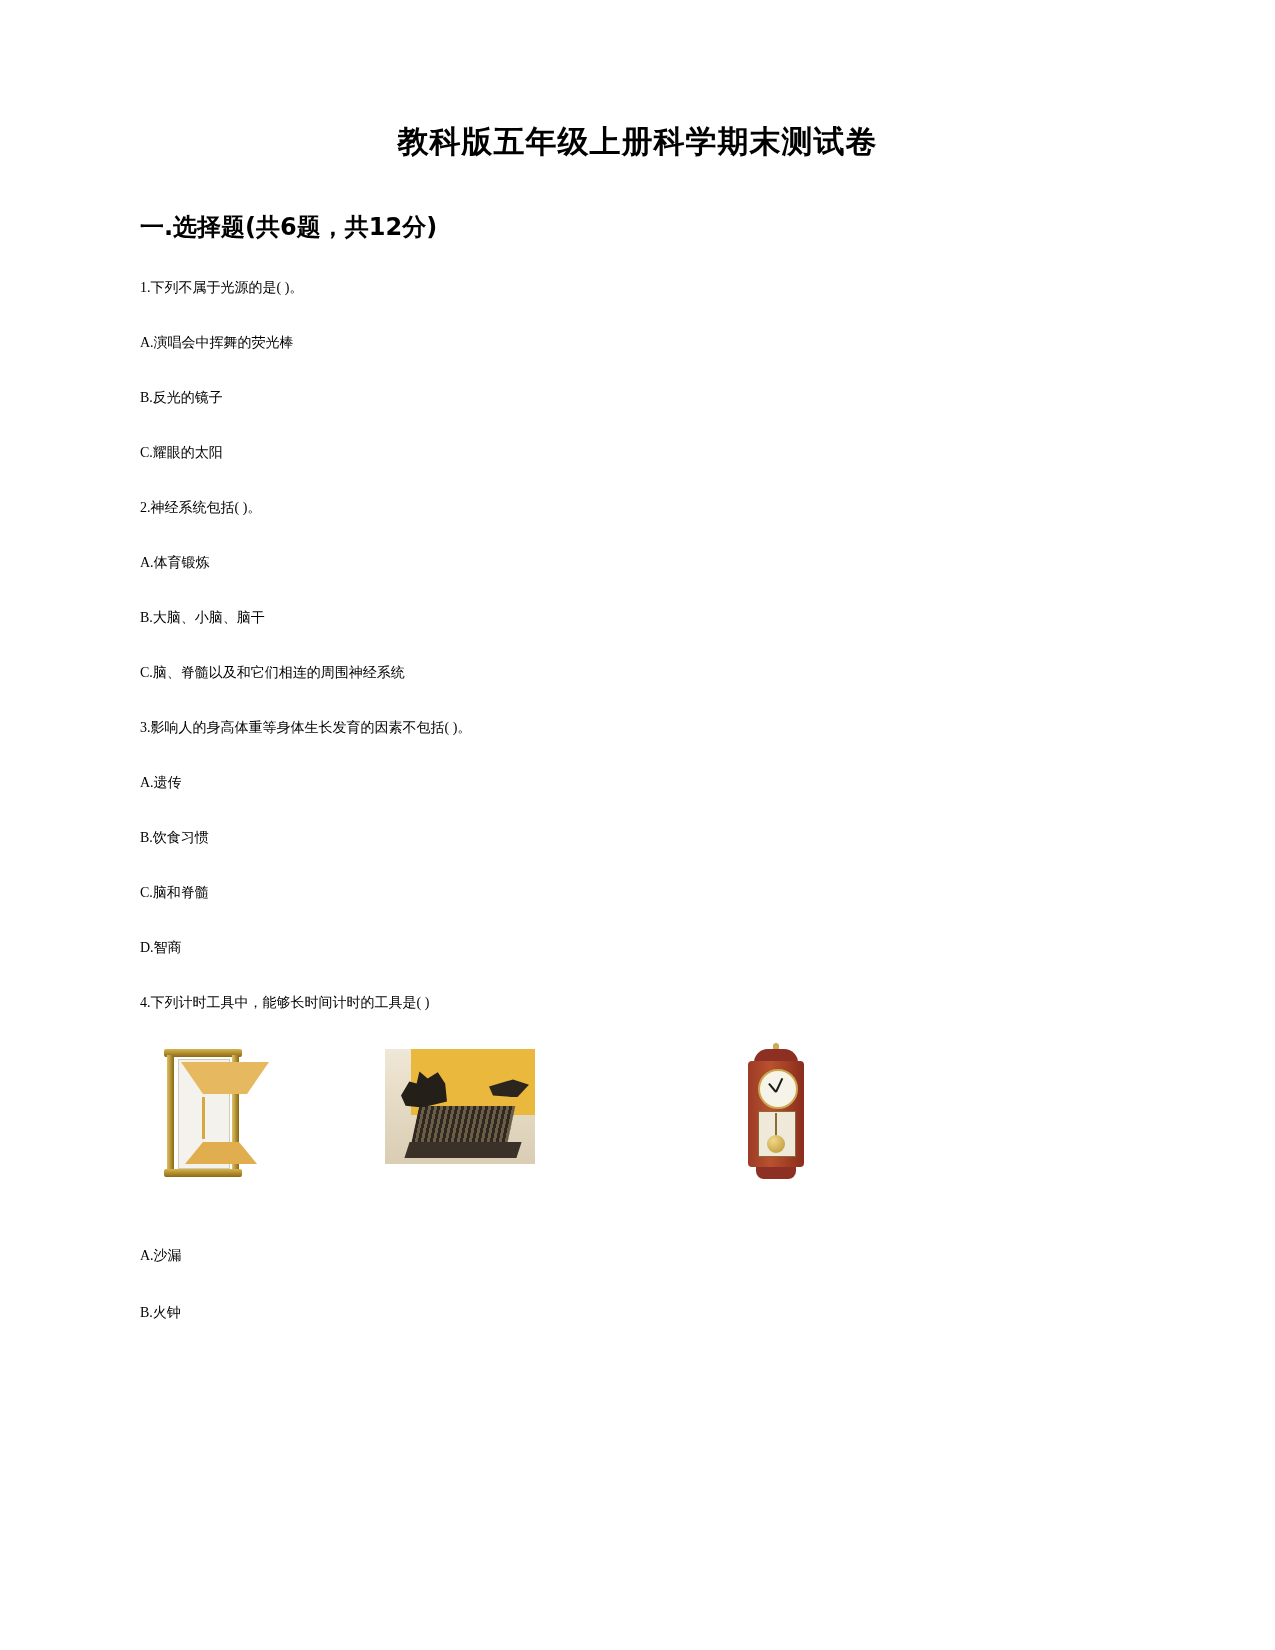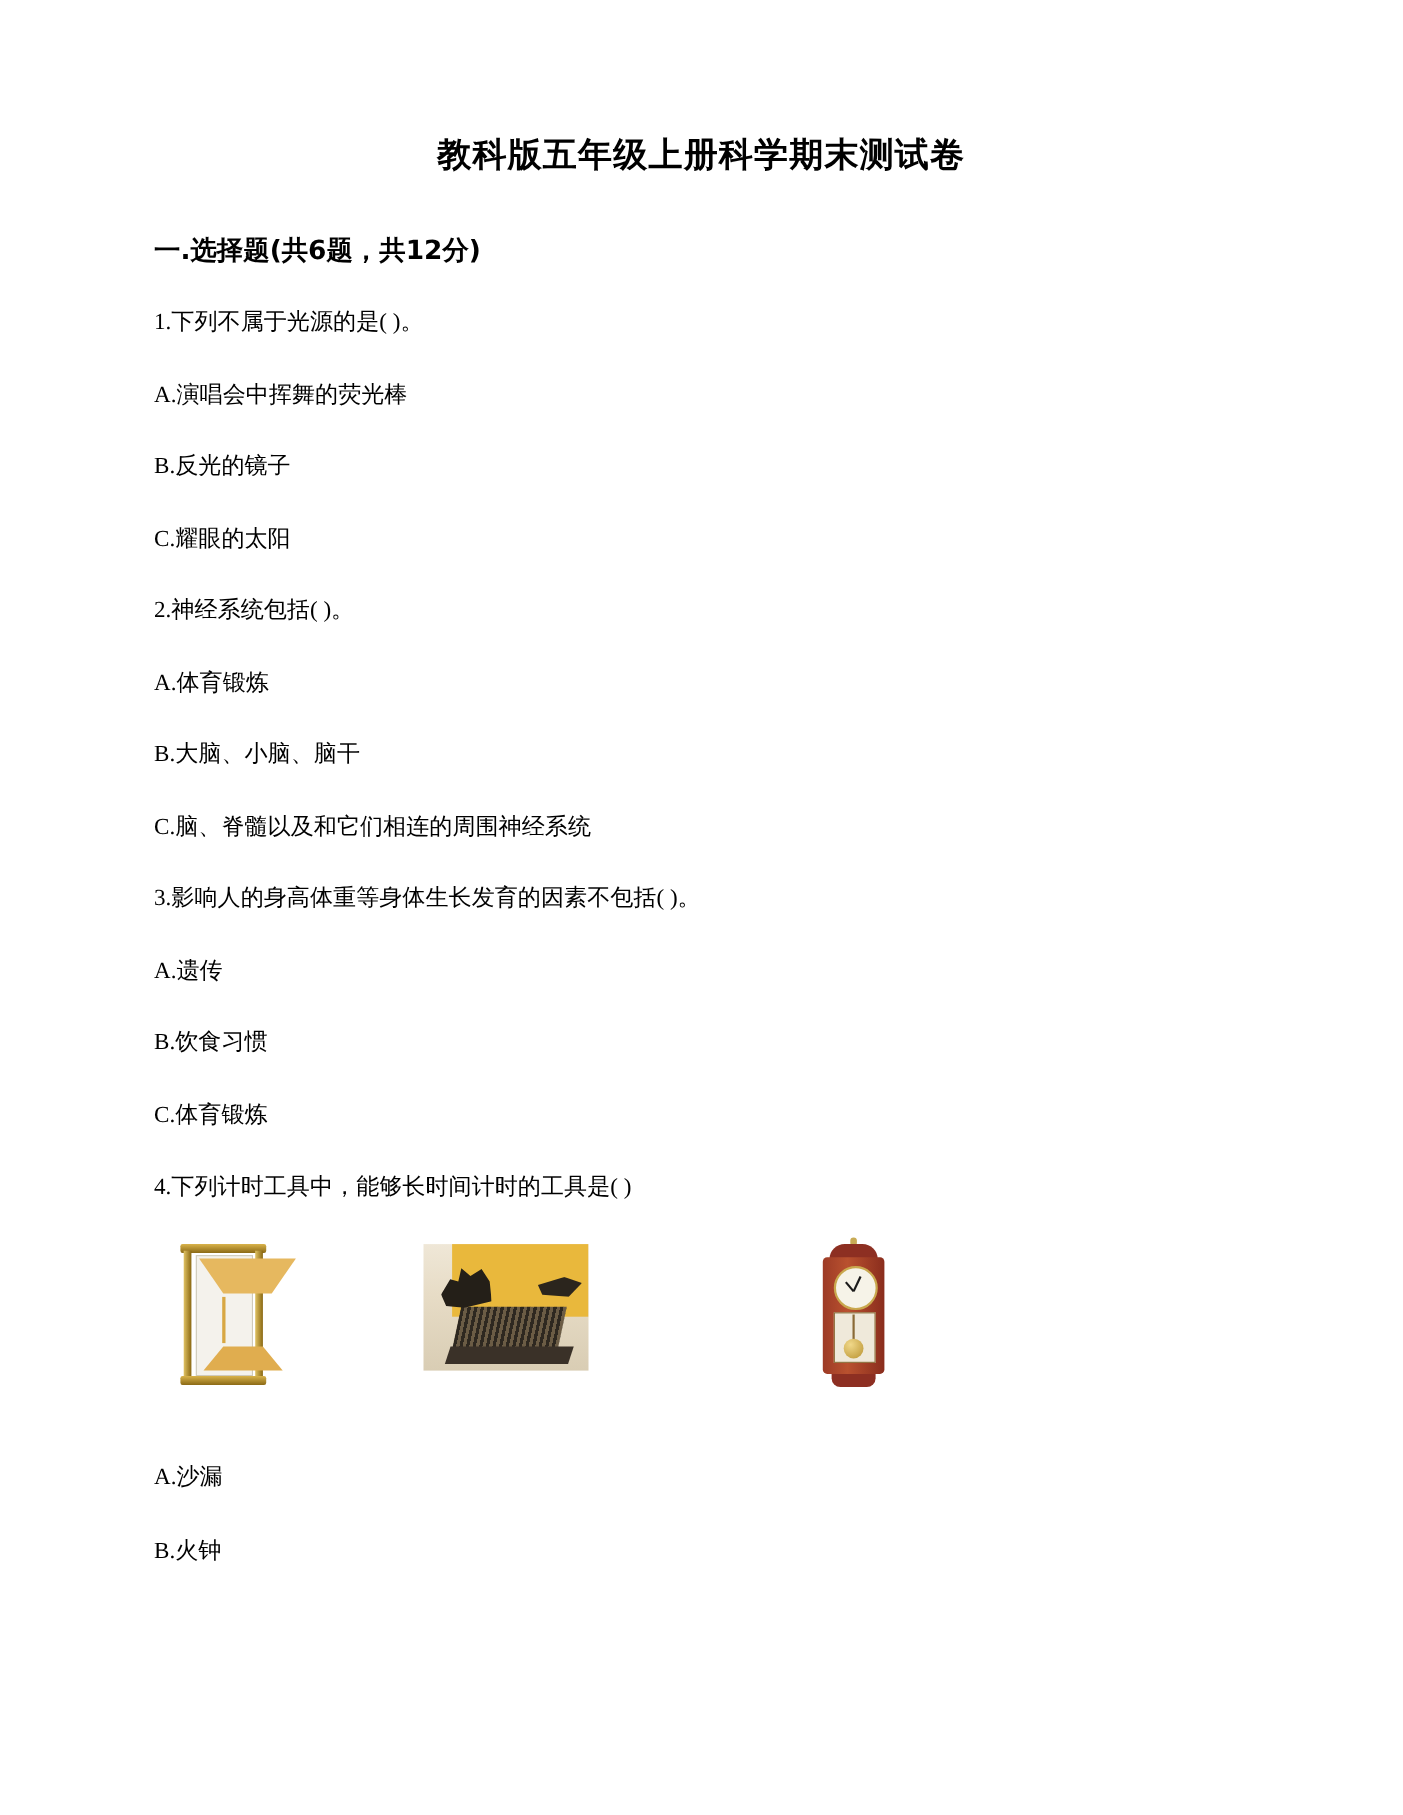--- a/index.html
+++ b/index.html
@@ -31,21 +31,21 @@
     line-height: 1.4;
   }
   .section-title {
     font-family: "DejaVu Sans", "Liberation Sans", sans-serif;
     font-weight: bold;
     font-size: 24px;
     margin-top: 48px;
     margin-bottom: 0;
   }
   .line {
-    font-size: 21px;
+    font-size: 14px;
     line-height: 1.5;
     margin-top: 34px;
   }
   .q-line { }
   .opt-line { }
   .img-row {
     margin-top: 36px;
     height: 130px;
     position: relative;
   }
@@ -287,21 +287,22 @@
   <div class="line opt-line">C.耀眼的太阳</div>
 
   <div class="line q-line">2.神经系统包括(    )。</div>
   <div class="line opt-line">A.体育锻炼</div>
   <div class="line opt-line">B.大脑、小脑、脑干</div>
   <div class="line opt-line">C.脑、脊髓以及和它们相连的周围神经系统</div>
 
   <div class="line q-line">3.影响人的身高体重等身体生长发育的因素不包括(    )。</div>
   <div class="line opt-line">A.遗传</div>
   <div class="line opt-line">B.饮食习惯</div>
-  <div class="line opt-line">C.体育锻炼</div>
+  <div class="line opt-line">C.脑和脊髓</div>
+  <div class="line opt-line">D.智商</div>
 
   <div class="line q-line">4.下列计时工具中，能够长时间计时的工具是(    )</div>
 
   <div class="img-row">
     <div class="img-slot slot-1">
       <div class="hourglass">
         <div class="hg-cap top"></div>
         <div class="hg-post l"></div>
         <div class="hg-post r"></div>
         <div class="hg-glass"></div>

